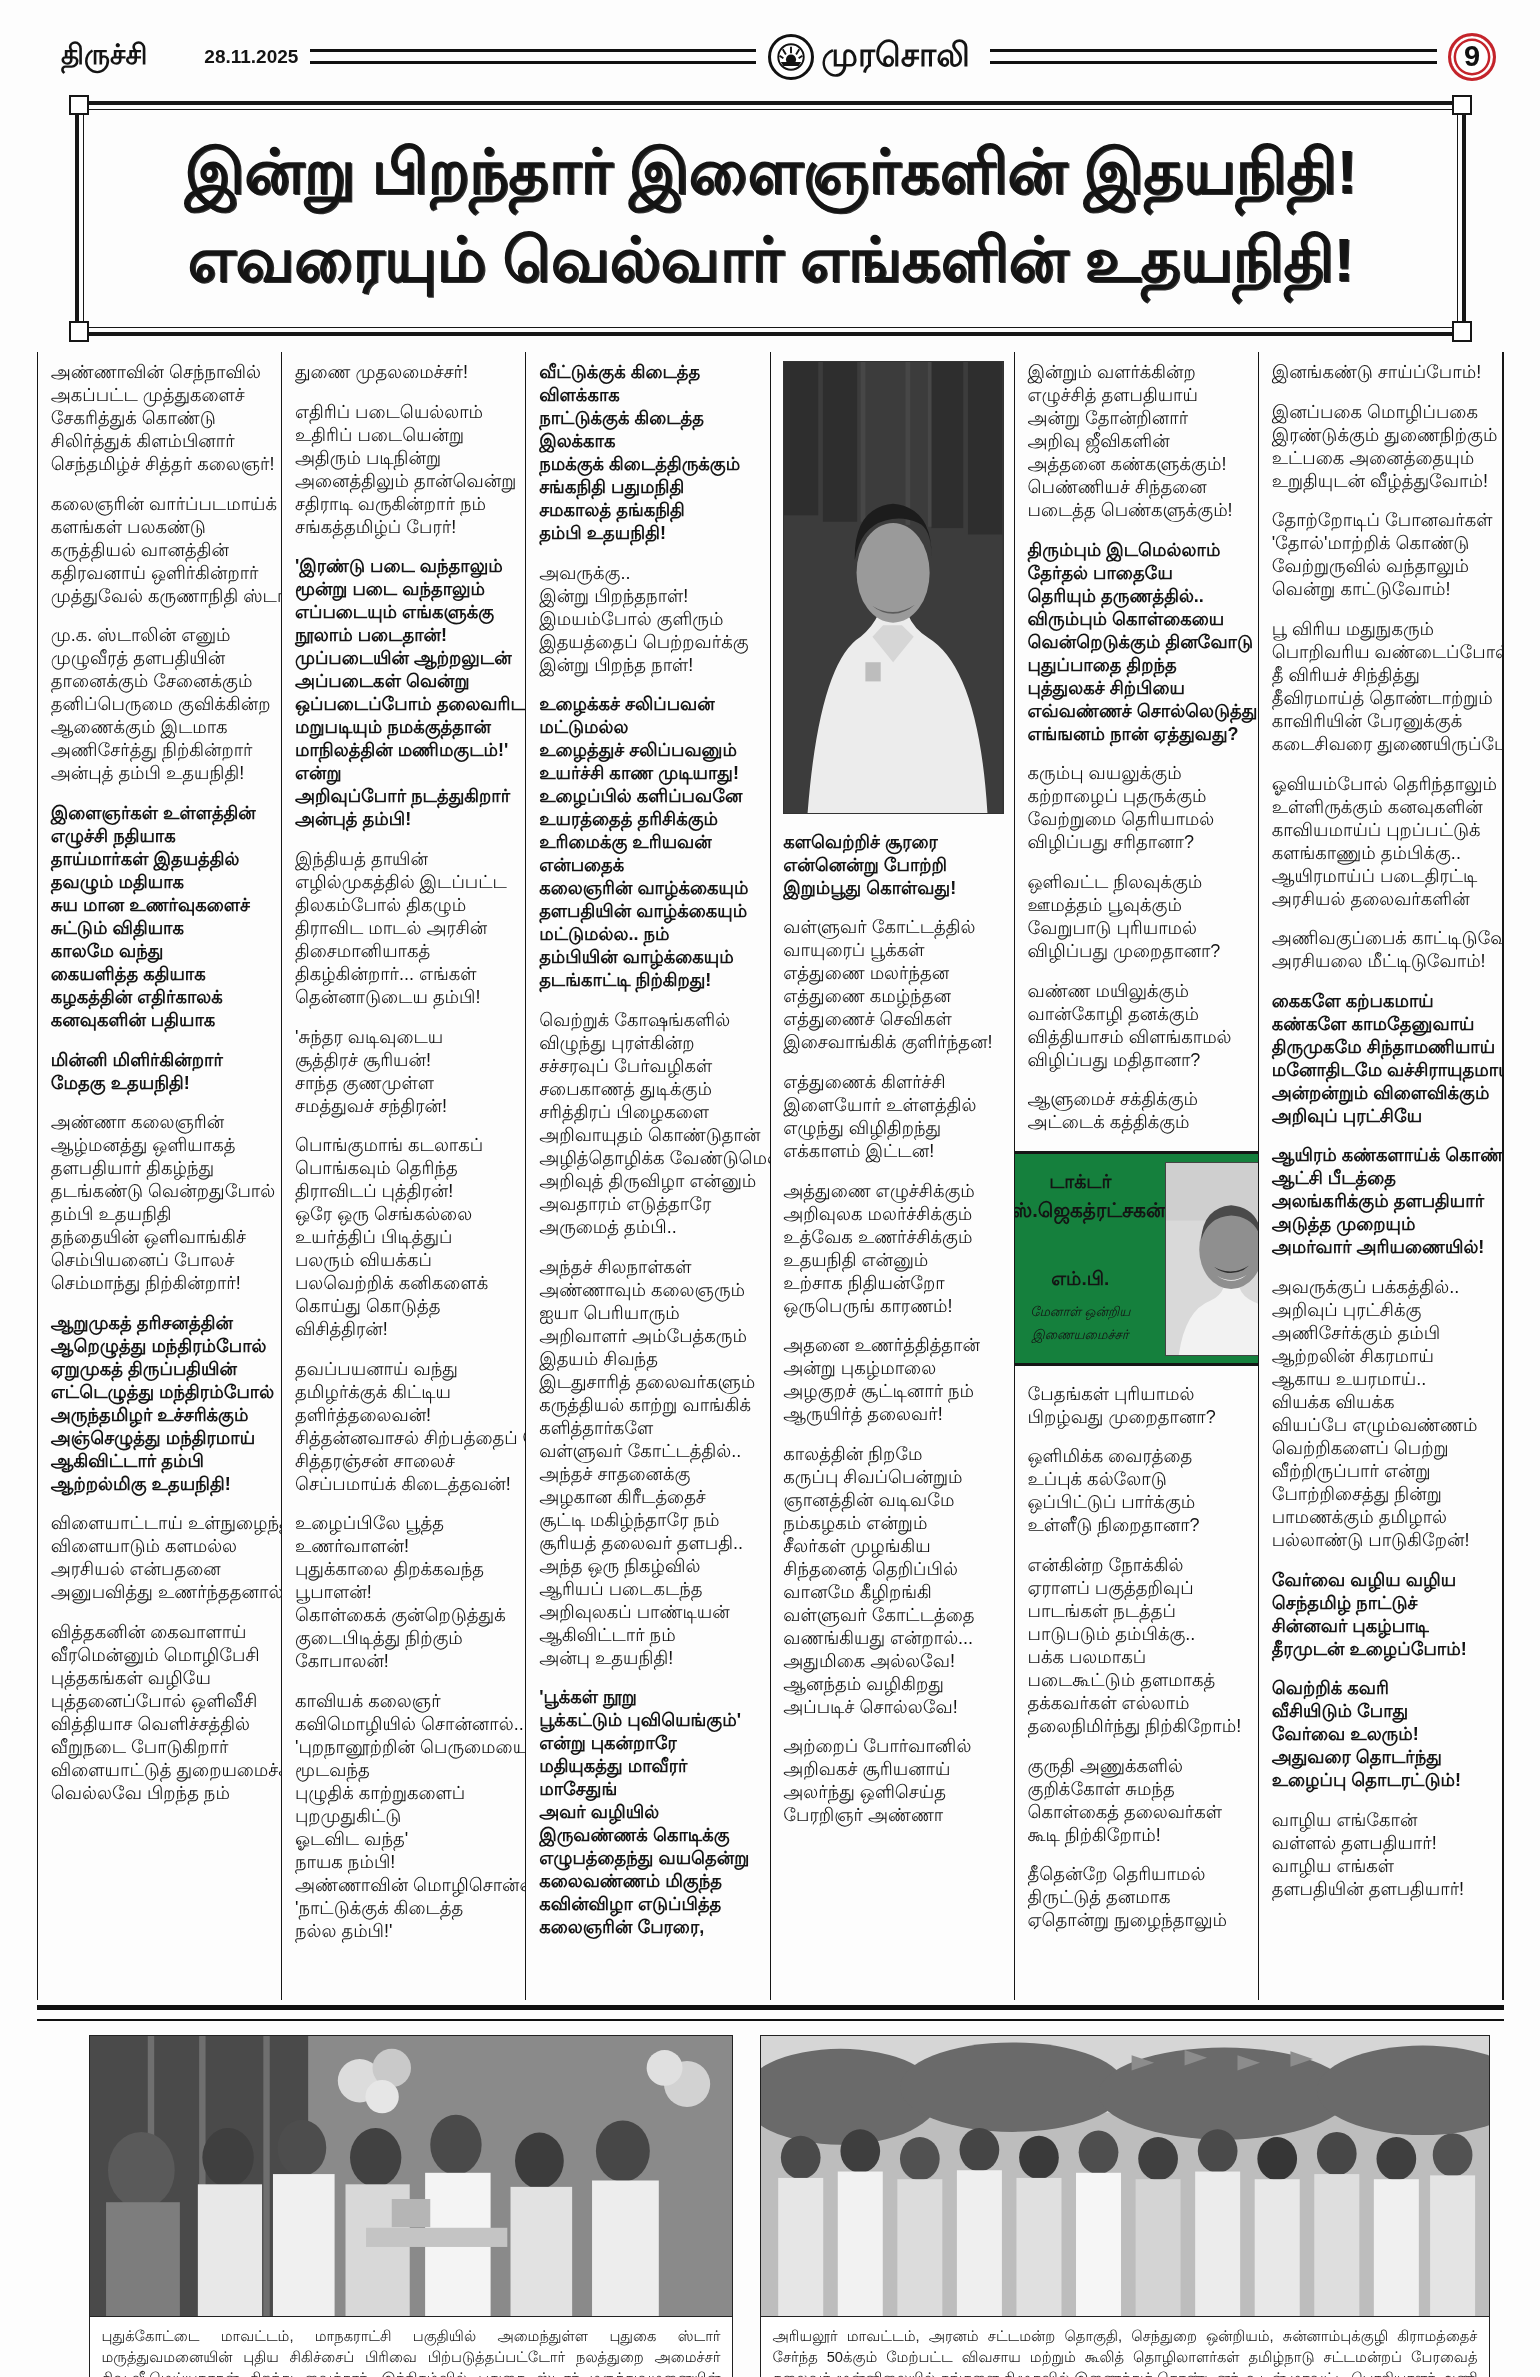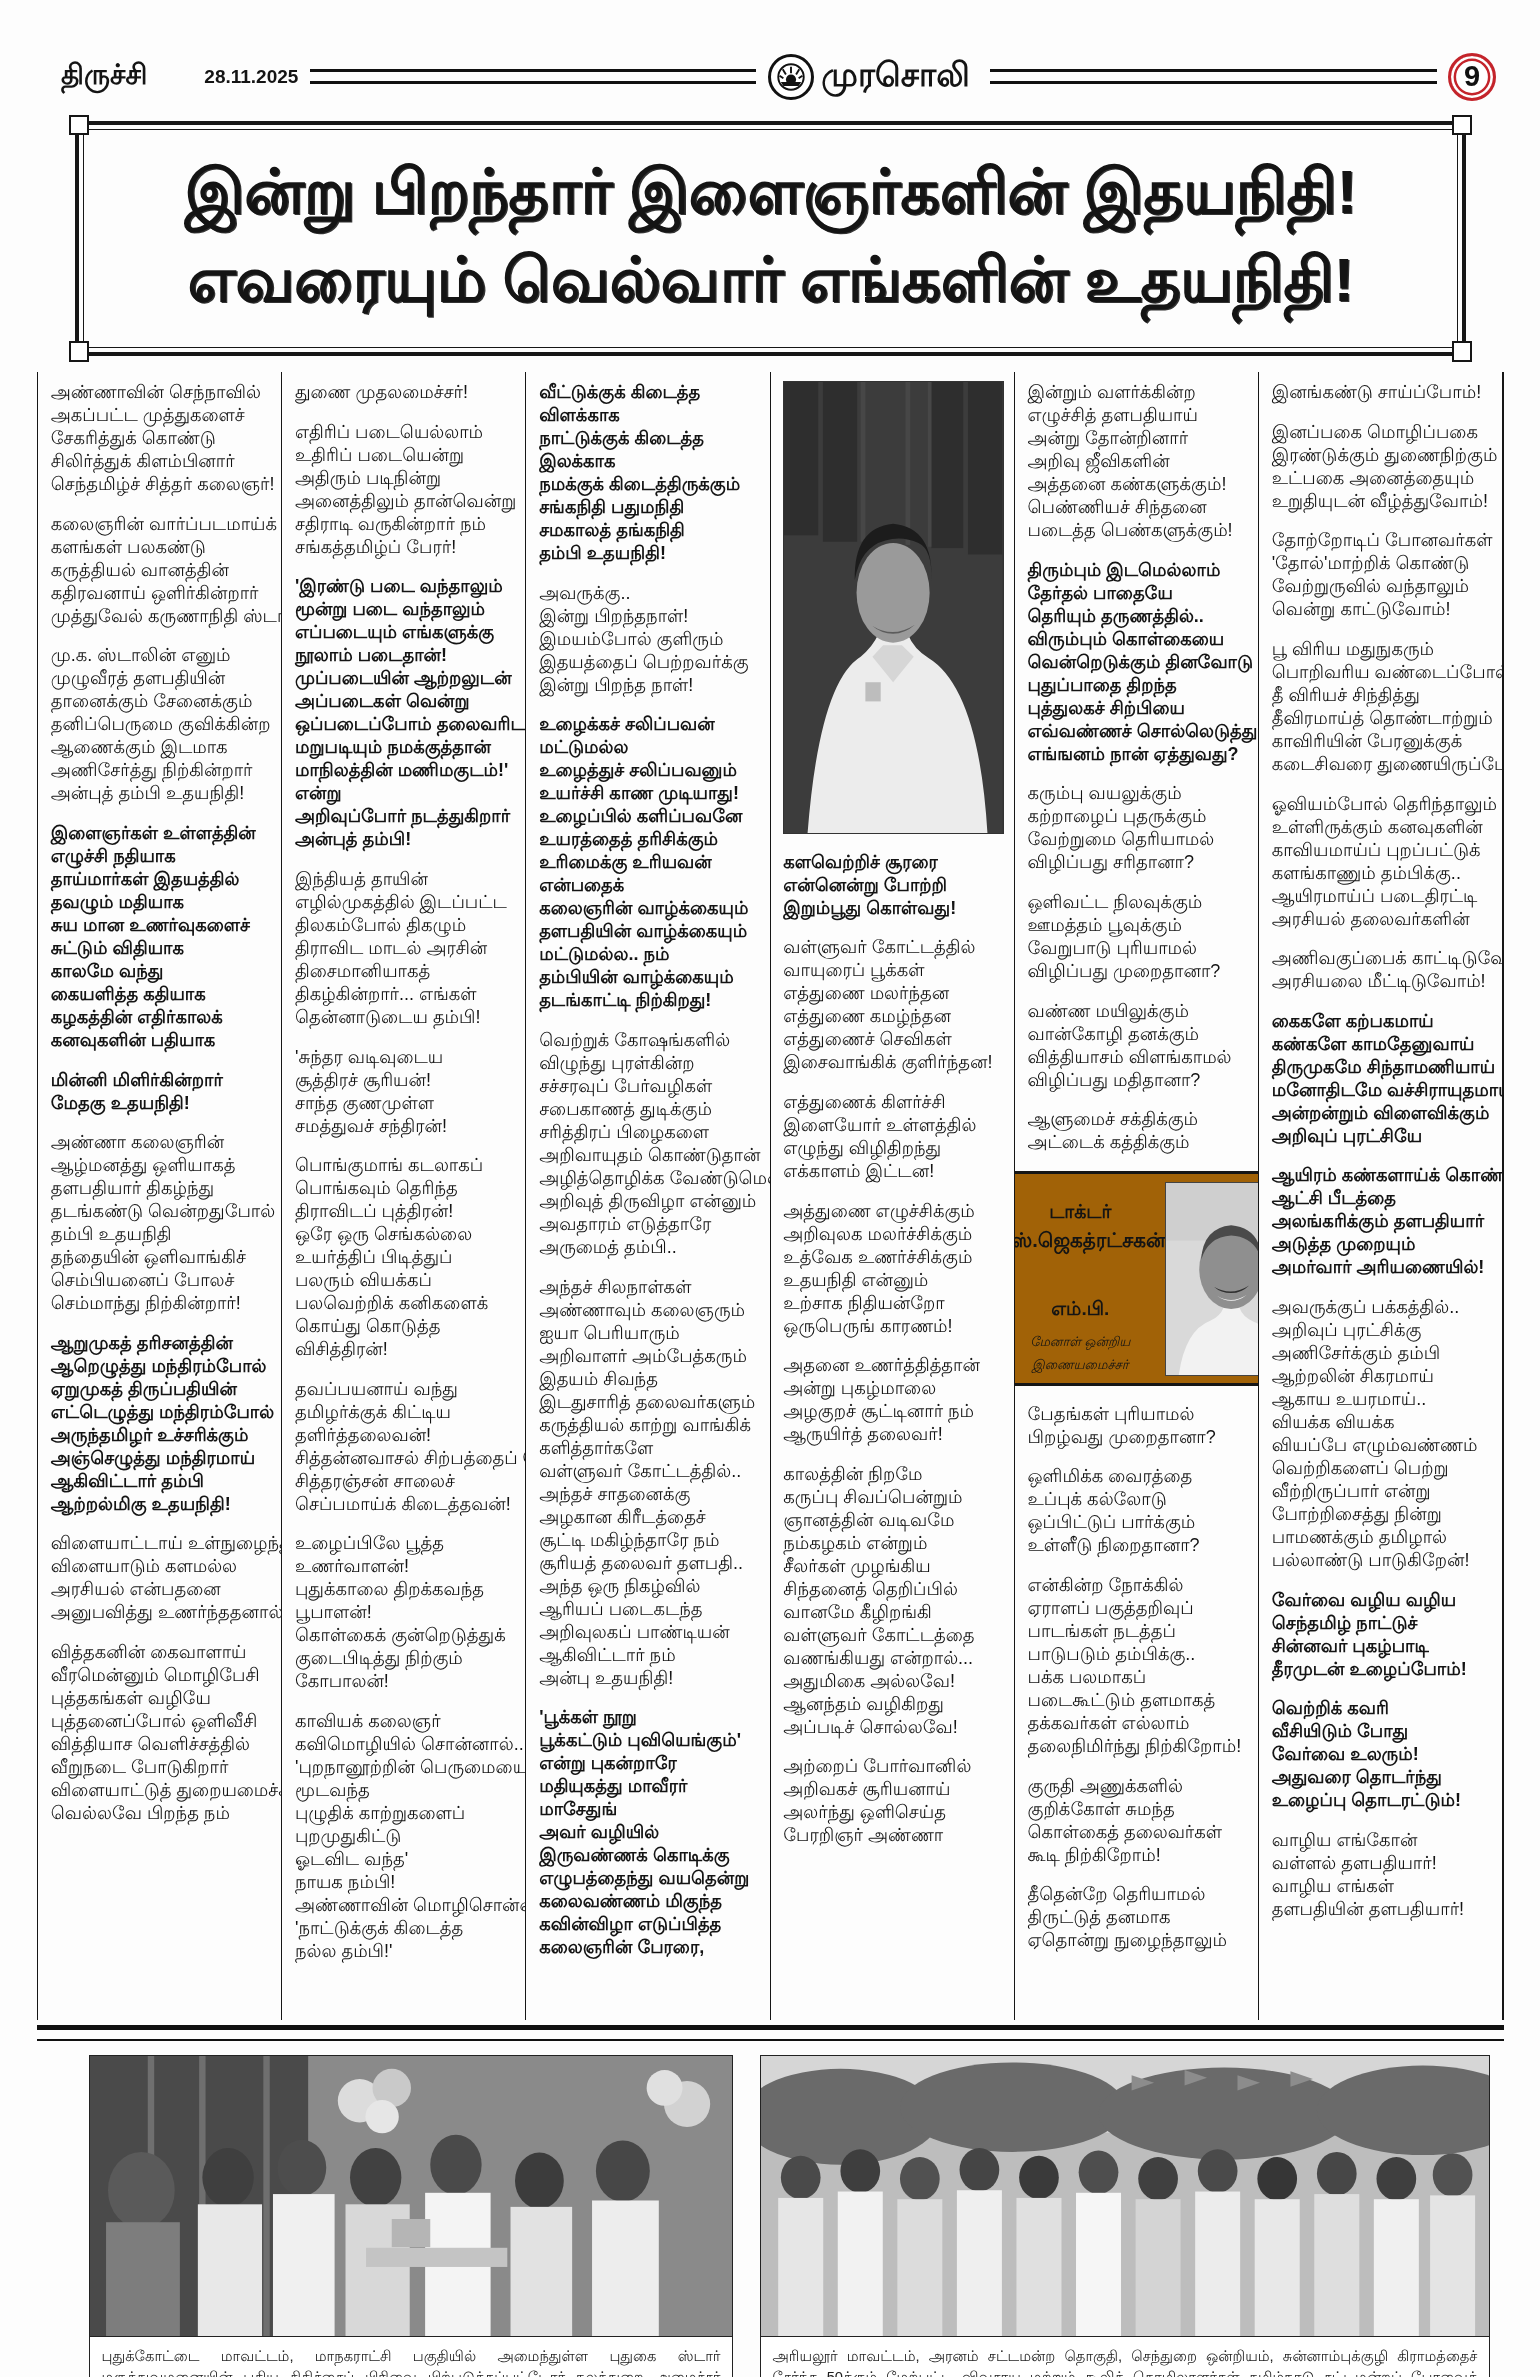--- a/index.html
+++ b/index.html
@@ -1,19 +1,19 @@
 <!DOCTYPE html>
 <html style="font-size:10.2px"><head>
 <meta charset="utf-8">
 <style>
   html,body{margin:0;padding:0;background:#e8e8e8;}
   .page{position:relative;width:1541px;height:2377px;background:#fdfdfd;margin:0 auto;
         font-family:"Liberation Sans",sans-serif;color:#141414;overflow:hidden;}
   
-  .masthead{display:flex;align-items:center;padding:34px 45px 0 61px;height:45px;margin-top:20px;}
+  .masthead{display:flex;align-items:center;padding:34px 45px 0 61px;height:45px;}
   .m-edition{font-size:28px;font-weight:bold;}
   .m-date{font-size:19px;font-weight:bold;margin-left:57px;}
   .m-rule{flex:1;height:8.3px;border-top:3.2px solid #111;border-bottom:3.2px solid #111;margin:0 11.5px;}
   .m-logo{width:40px;height:40px;border:3.2px solid #111;border-radius:50%;display:flex;
           align-items:center;justify-content:center;background:#fff;flex:0 0 auto;}
   .m-paper{font-size:33px;font-weight:bold;margin:0 9px 0 7.7px;}
   .m-page{width:42px;height:42px;border-radius:50%;border:3.8px solid #c4242b;box-shadow:0 0 0 2.6px #fff inset,0 0 0 5.1px #c4242b inset;
           display:flex;align-items:center;justify-content:center;font-size:29px;font-weight:bold;color:#111;background:#fff;flex:0 0 auto;}
   
   .headline-wrap{margin:22px 75px 0 75px;border:4.5px solid #161616;padding:3.8px;position:relative;}
@@ -30,21 +30,21 @@
   .col:last-child{border-right:none;}
   .stanza{margin:0 0 16.6px 0;font-size:18px;line-height:23px;}
   .stanza.bold{font-weight:bold;}
   .pline{white-space:nowrap;}
   .dropcap{display:inline-block;background:#000;color:#fff;font-weight:bold;
            padding:0 4.5px;margin-right:4.5px;line-height:22px;}
   
   .photo-udhay{height:451px;border:1.3px solid #333;margin-bottom:16.6px;overflow:hidden;background:#383838;}
   
   .author-box{box-sizing:border-box;width:305px;margin:3.8px 0 16.6px -43px;border:3.2px solid #161616;
-              background:#a16207;display:flex;align-items:flex-end;padding:7.7px;position:relative;z-index:3;}
+              background:#15803d;display:flex;align-items:center;padding:7.7px;position:relative;z-index:3;}
   .ab-text{flex:1;text-align:center;}
   .ab-title{font-size:19px;font-weight:bold;margin-bottom:3.8px;}
   .ab-name{font-size:20px;font-weight:bold;margin-bottom:2.6px;}
   .ab-mp{font-size:19px;font-weight:bold;margin-bottom:7.7px;margin-top:44px;}
   .ab-desig{font-size:13px;font-style:italic;line-height:23px;}
   .ab-photo{width:131px;height:192px;border:1.3px solid #444;overflow:hidden;background:#d8d8d8;flex:0 0 auto;}
   
   .heavy-rule{margin:5.1px 37px 0 37px;height:9px;border-top:5.7px solid #111;border-bottom:2.6px solid #111;}
   .photos-row{display:flex;gap:27px;margin:14px 51px 0 89px;}
   .photo-block{border:1.9px solid #222;background:#fff;}

